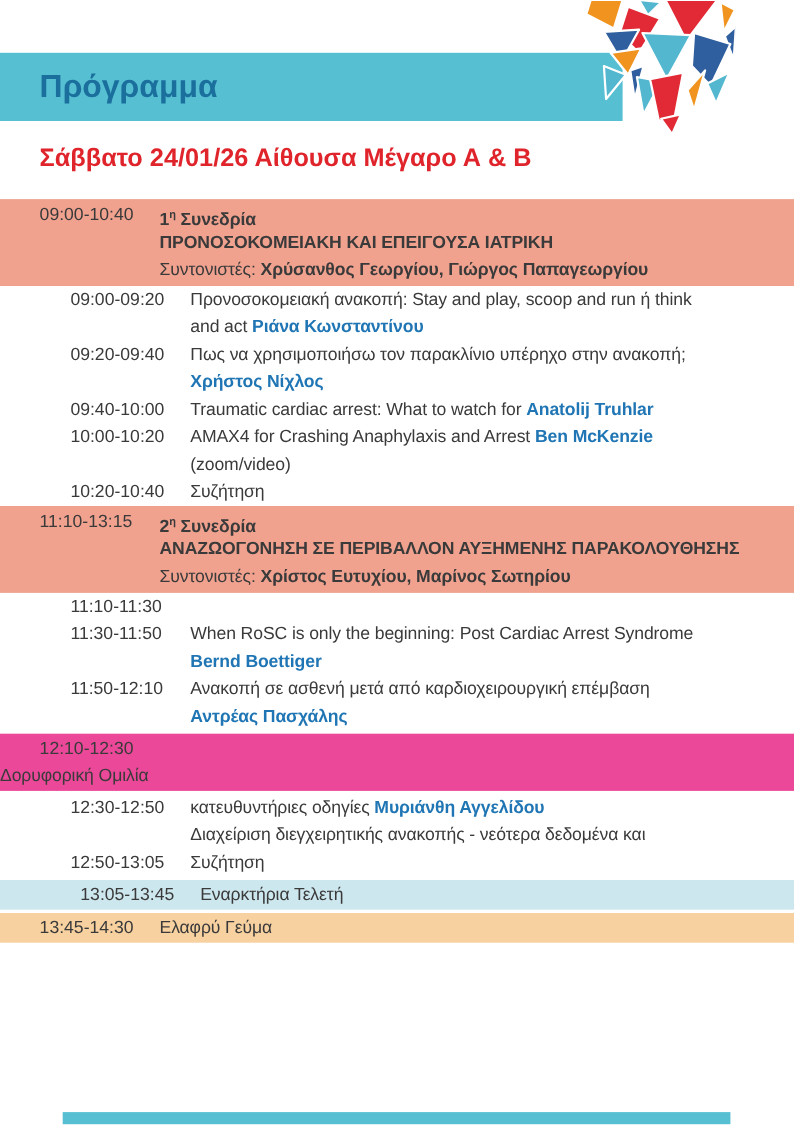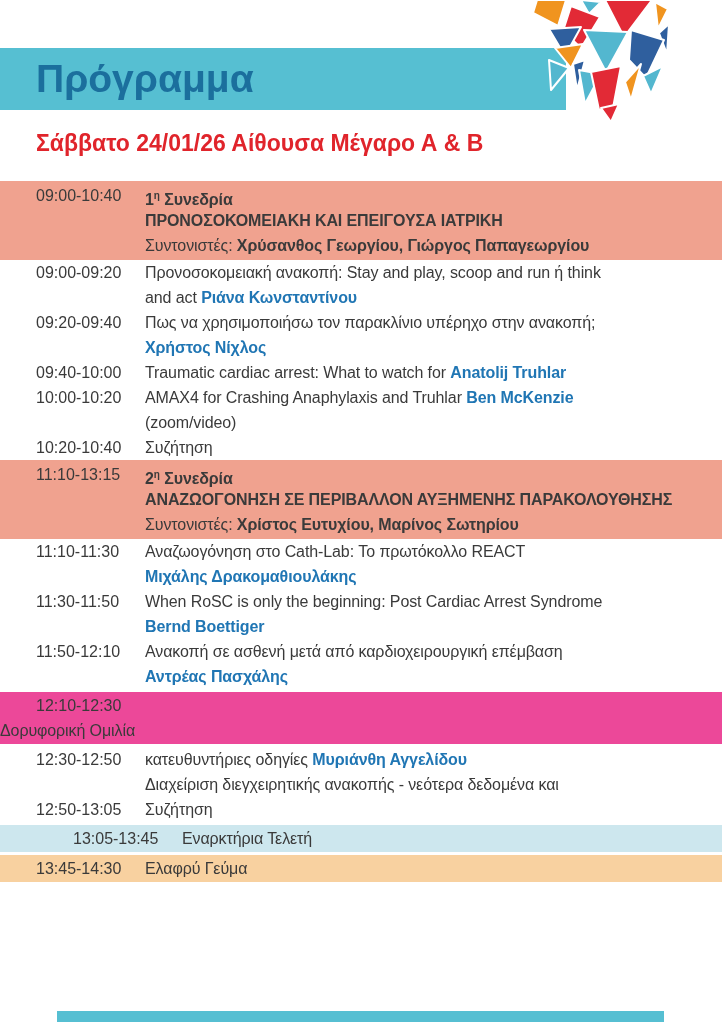--- a/index.html
+++ b/index.html
@@ -12,40 +12,40 @@
     font-family:"Liberation Sans", sans-serif;
     color:var(--text-dark);
   }
   .header-band {
     position:absolute; left:0; top:48px;
     width:566px; height:62px;
     background:var(--teal);
   }
   .page-title {
     position:absolute; left:36px; top:48px; height:62px;
-    line-height:62px; font-size:39px; font-weight:bold;
+    line-height:62px; font-size:29px; font-weight:bold;
     color:var(--banner-text);
   }
   .logo {
     position:absolute; left:521px; top:0; width:148px; height:122px;
   }
   .logo polygon { stroke:#ffffff; stroke-width:2; stroke-linejoin:round; }
   .logo .f-red    { fill:var(--logo-red); }
   .logo .f-orange { fill:var(--logo-orange); }
   .logo .f-blue   { fill:var(--logo-blue); }
   .logo .f-cyan   { fill:var(--logo-cyan); }
   .date-heading {
     position:absolute; left:36px; top:130px;
     font-size:23px; font-weight:bold; color:var(--red);
     white-space:nowrap;
   }
   .schedule {
     position:absolute; left:0; top:181px; width:722px;
   }
-  .row { display:flex; }
+  .row { display:flex;padding-left:28px; }
   .row.session   { padding:2px 0;justify-content:space-between; }
   .row.break, .row.satellite, .row.ceremony, .row.lunch {
     margin:3px 0; padding:1px 0;
   }
   .time {
     flex:none; width:109px; margin-left:36px;
     font-size:16px; line-height:25px; height:25px;
     color:var(--text-dark); white-space:nowrap;
   }
   .content { flex:1; padding-right:10px; min-width:0; }
@@ -118,44 +118,40 @@
       </div>
       <div class="row talk">
         <div class="time">09:40-10:00</div>
         <div class="content">
           <div class="line"><span>Traumatic cardiac arrest: What to watch for </span><span class="seg-speaker">Anatolij Truhlar</span></div>
         </div>
       </div>
       <div class="row talk">
         <div class="time">10:00-10:20</div>
         <div class="content">
-          <div class="line"><span> AMAX4 for Crashing Anaphylaxis and Truhlar </span><span class="seg-speaker">Ben McKenzie</span></div>
+          <div class="line"><span> AMAX4 for Crashing Anaphylaxis and Arrest </span><span class="seg-speaker">Ben McKenzie</span></div>
           <div class="line"><span>(zoom/video)</span></div>
         </div>
       </div>
       <div class="row talk">
         <div class="time">10:20-10:40</div>
         <div class="content">
           <div class="line"><span>Συζήτηση</span></div>
         </div>
       </div>
       <div class="row session" style="background: rgb(240, 162, 143);">
         <div class="time">11:10-13:15</div>
         <div class="content">
           <div class="line"><span class="seg-bold">2</span><span class="seg-sup">η</span><span class="seg-bold"> Συνεδρία</span></div>
           <div class="line"><span class="seg-bold">ΑΝΑΖΩΟΓΟΝΗΣΗ ΣΕ ΠΕΡΙΒΑΛΛΟΝ ΑΥΞΗΜΕΝΗΣ ΠΑΡΑΚΟΛΟΥΘΗΣΗΣ</span></div>
           <div class="line"><span>Συντονιστές: </span><span class="seg-bold">Χρίστος Ευτυχίου, Μαρίνος Σωτηρίου</span></div>
         </div>
       </div>
       <div class="row talk">
         <div class="time">11:10-11:30</div>
-        <div class="content">
-          <div class="line"><span>Αναζωογόνηση στο Cath-Lab: Το πρωτόκολλο REACT</span></div>
-          <div class="line"><span class="seg-speaker">Μιχάλης Δρακομαθιουλάκης</span></div>
-        </div>
       </div>
       <div class="row talk">
         <div class="time">11:30-11:50</div>
         <div class="content">
           <div class="line"><span>When RoSC is only the beginning: Post Cardiac Arrest Syndrome</span></div>
           <div class="line"><span class="seg-speaker">Bernd Boettiger</span></div>
         </div>
       </div>
       <div class="row talk">
         <div class="time">11:50-12:10</div>

